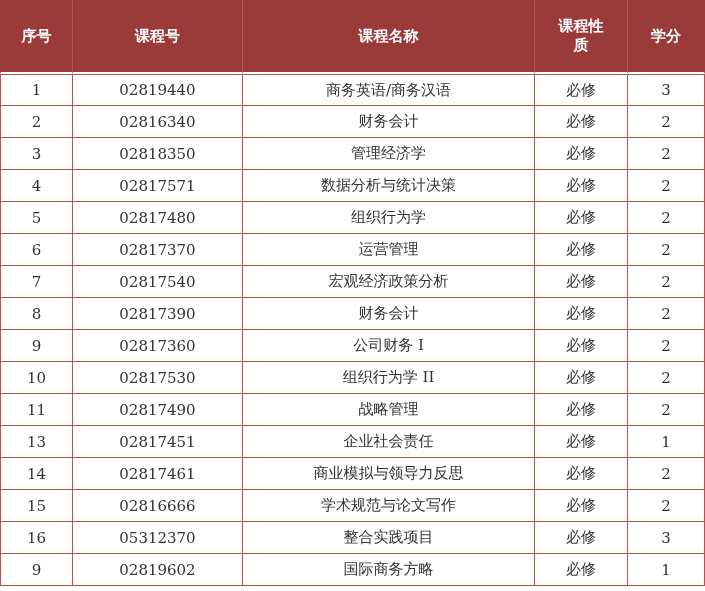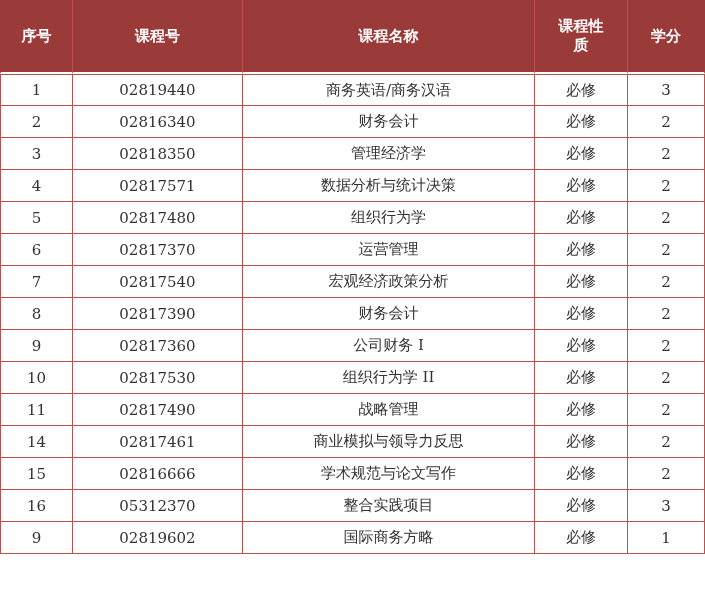--- a/index.html
+++ b/index.html
@@ -154,20 +154,27 @@
         <td>2</td>
       </tr>
       <tr>
         <td>11</td>
         <td>02817490</td>
         <td>战略管理</td>
         <td>必修</td>
         <td>2</td>
       </tr>
       <tr>
+        <td>13</td>
+        <td>02817451</td>
+        <td>企业社会责任</td>
+        <td>必修</td>
+        <td>1</td>
+      </tr>
+      <tr>
         <td>14</td>
         <td>02817461</td>
         <td>商业模拟与领导力反思</td>
         <td>必修</td>
         <td>2</td>
       </tr>
       <tr>
         <td>15</td>
         <td>02816666</td>
         <td>学术规范与论文写作</td>

